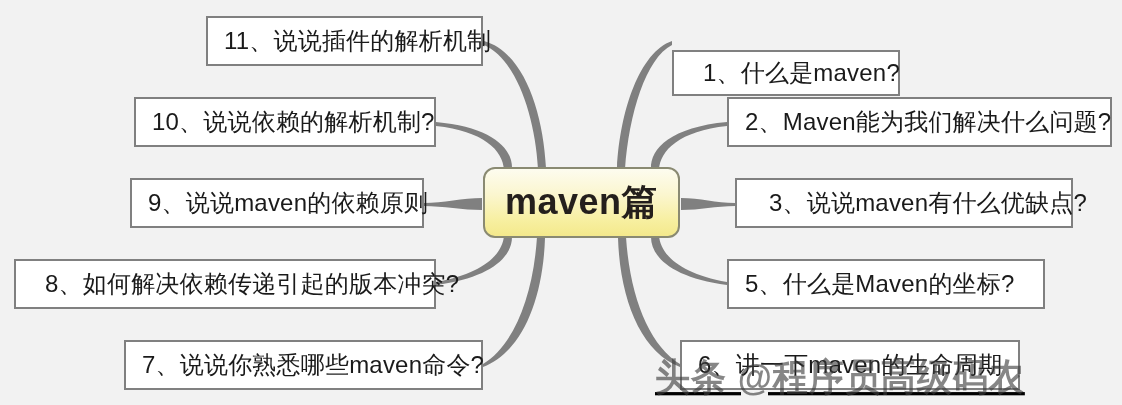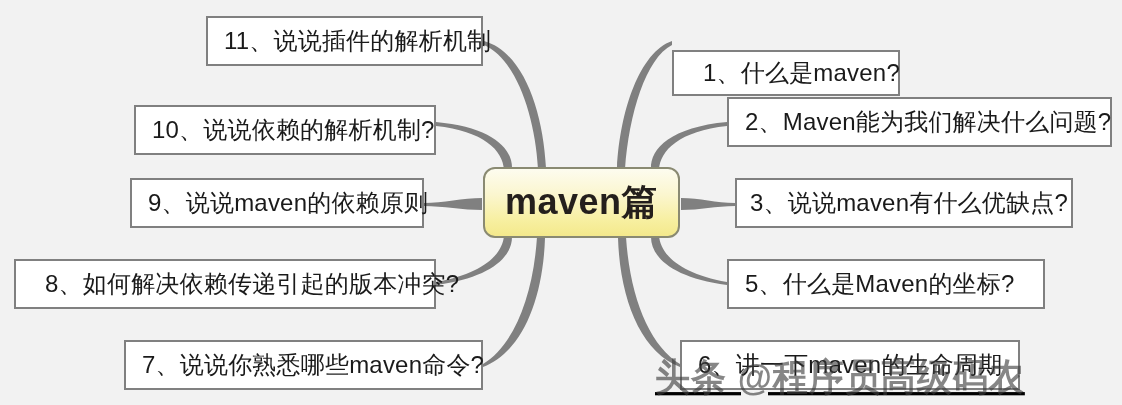--- a/index.html
+++ b/index.html
@@ -115,37 +115,37 @@
   </div>
 
   <div class="leaf-node" style="left:672px; top:16px; width:228px; height:46px; padding-left:29px;margin-top:34px;">
     <span class="leaf-label">1、什么是maven?</span>
   </div>
 
   <div class="leaf-node" style="left:727px; top:97px; width:385px; height:50px; padding-left:16px;">
     <span class="leaf-label">2、Maven能为我们解决什么问题?</span>
   </div>
 
-  <div class="leaf-node" style="left:735px; top:178px; width:338px; height:50px; padding-left:13px;">
+  <div class="leaf-node" style="left:735px; top:178px; width:338px; height:50px; padding-left:32px;">
     <span class="leaf-label">3、说说maven有什么优缺点?</span>
   </div>
 
   <div class="leaf-node" style="left:727px; top:259px; width:318px; height:50px; padding-left:16px;">
     <span class="leaf-label">5、什么是Maven的坐标?</span>
   </div>
 
   <div class="leaf-node" style="left:680px; top:340px; width:340px; height:50px; padding-left:16px;">
     <span class="leaf-label">6、讲一下maven的生命周期</span>
   </div>
 
   <div class="leaf-node" style="left:206px; top:16px; width:277px; height:50px; padding-left:16px;">
     <span class="leaf-label">11、说说插件的解析机制</span>
   </div>
 
-  <div class="leaf-node" style="left:134px; top:97px; width:302px; height:50px; padding-left:16px;margin-top:8px;">
+  <div class="leaf-node" style="left:134px; top:97px; width:302px; height:50px; padding-left:16px;">
     <span class="leaf-label">10、说说依赖的解析机制?</span>
   </div>
 
   <div class="leaf-node" style="left:130px; top:178px; width:294px; height:50px; padding-left:16px;">
     <span class="leaf-label">9、说说maven的依赖原则</span>
   </div>
 
   <div class="leaf-node" style="left:14px; top:259px; width:422px; height:50px; padding-left:29px;">
     <span class="leaf-label">8、如何解决依赖传递引起的版本冲突?</span>
   </div>

